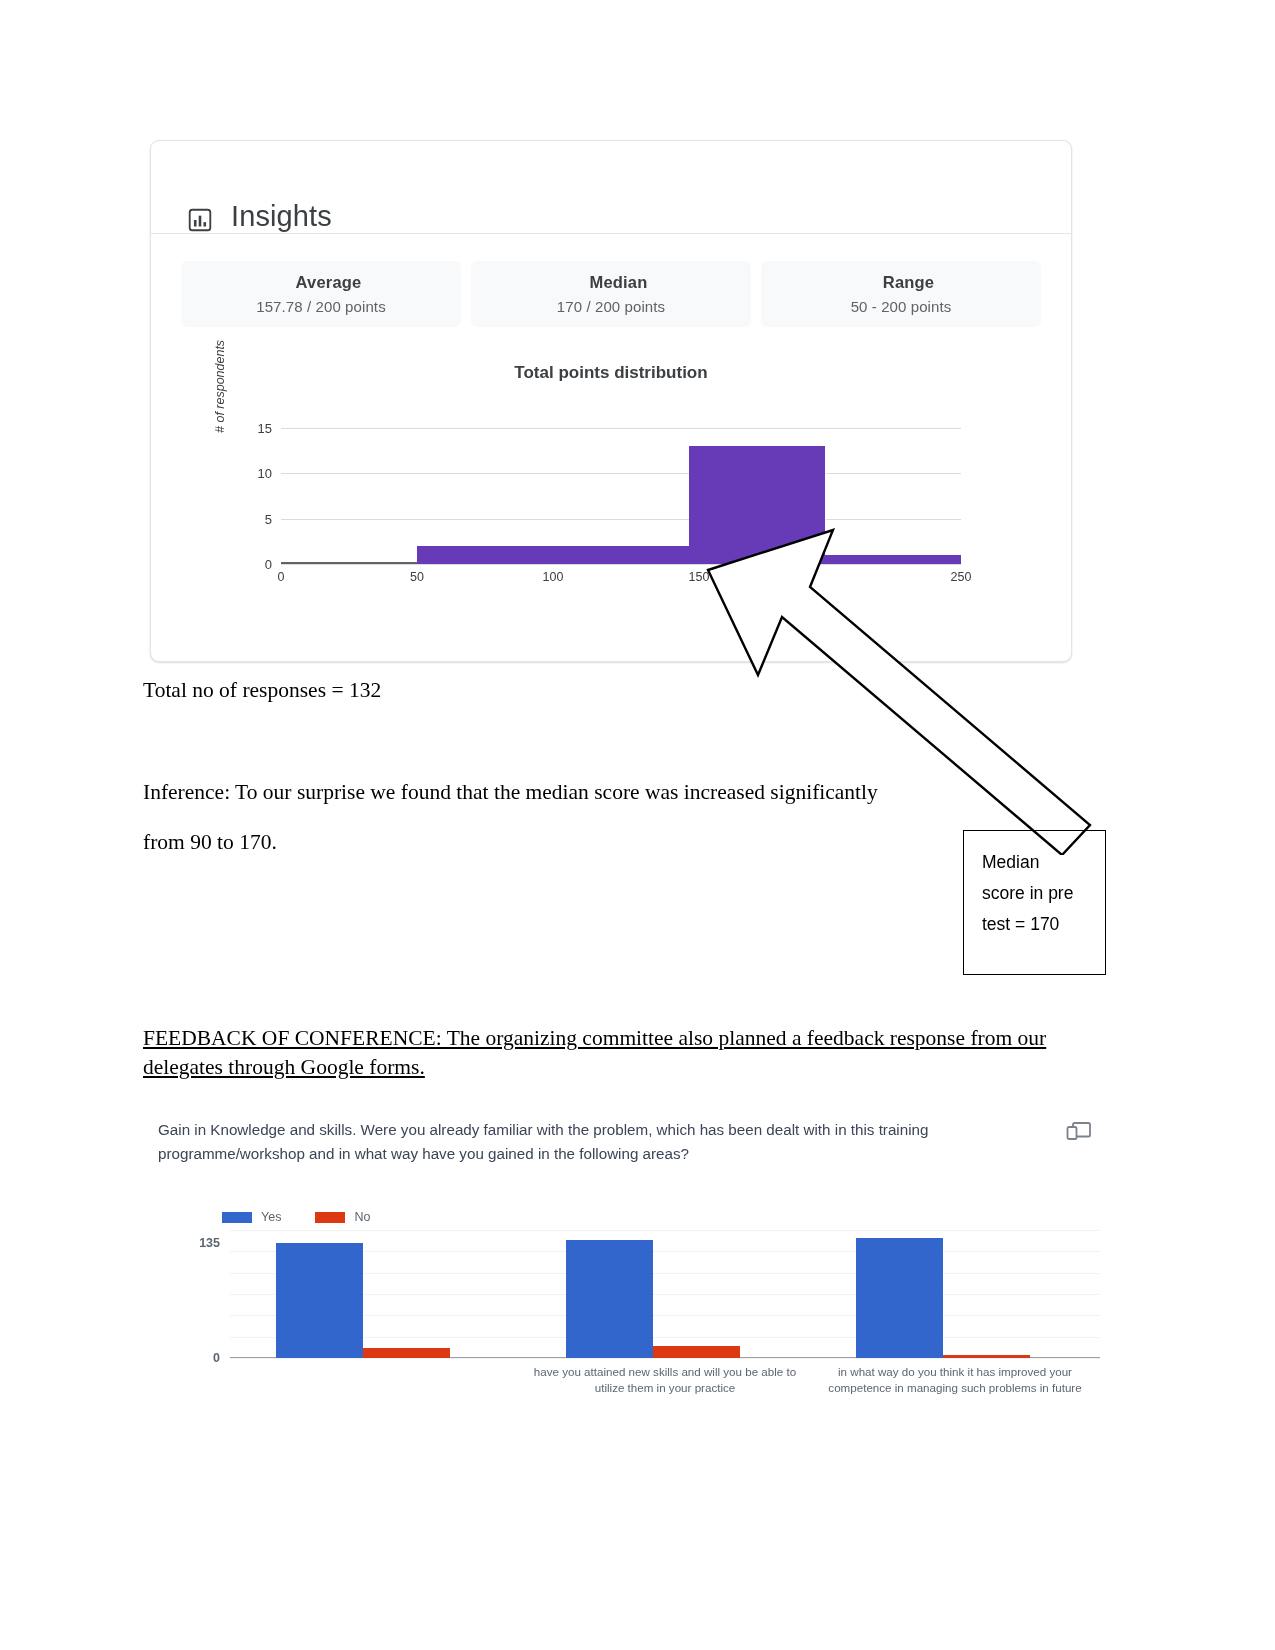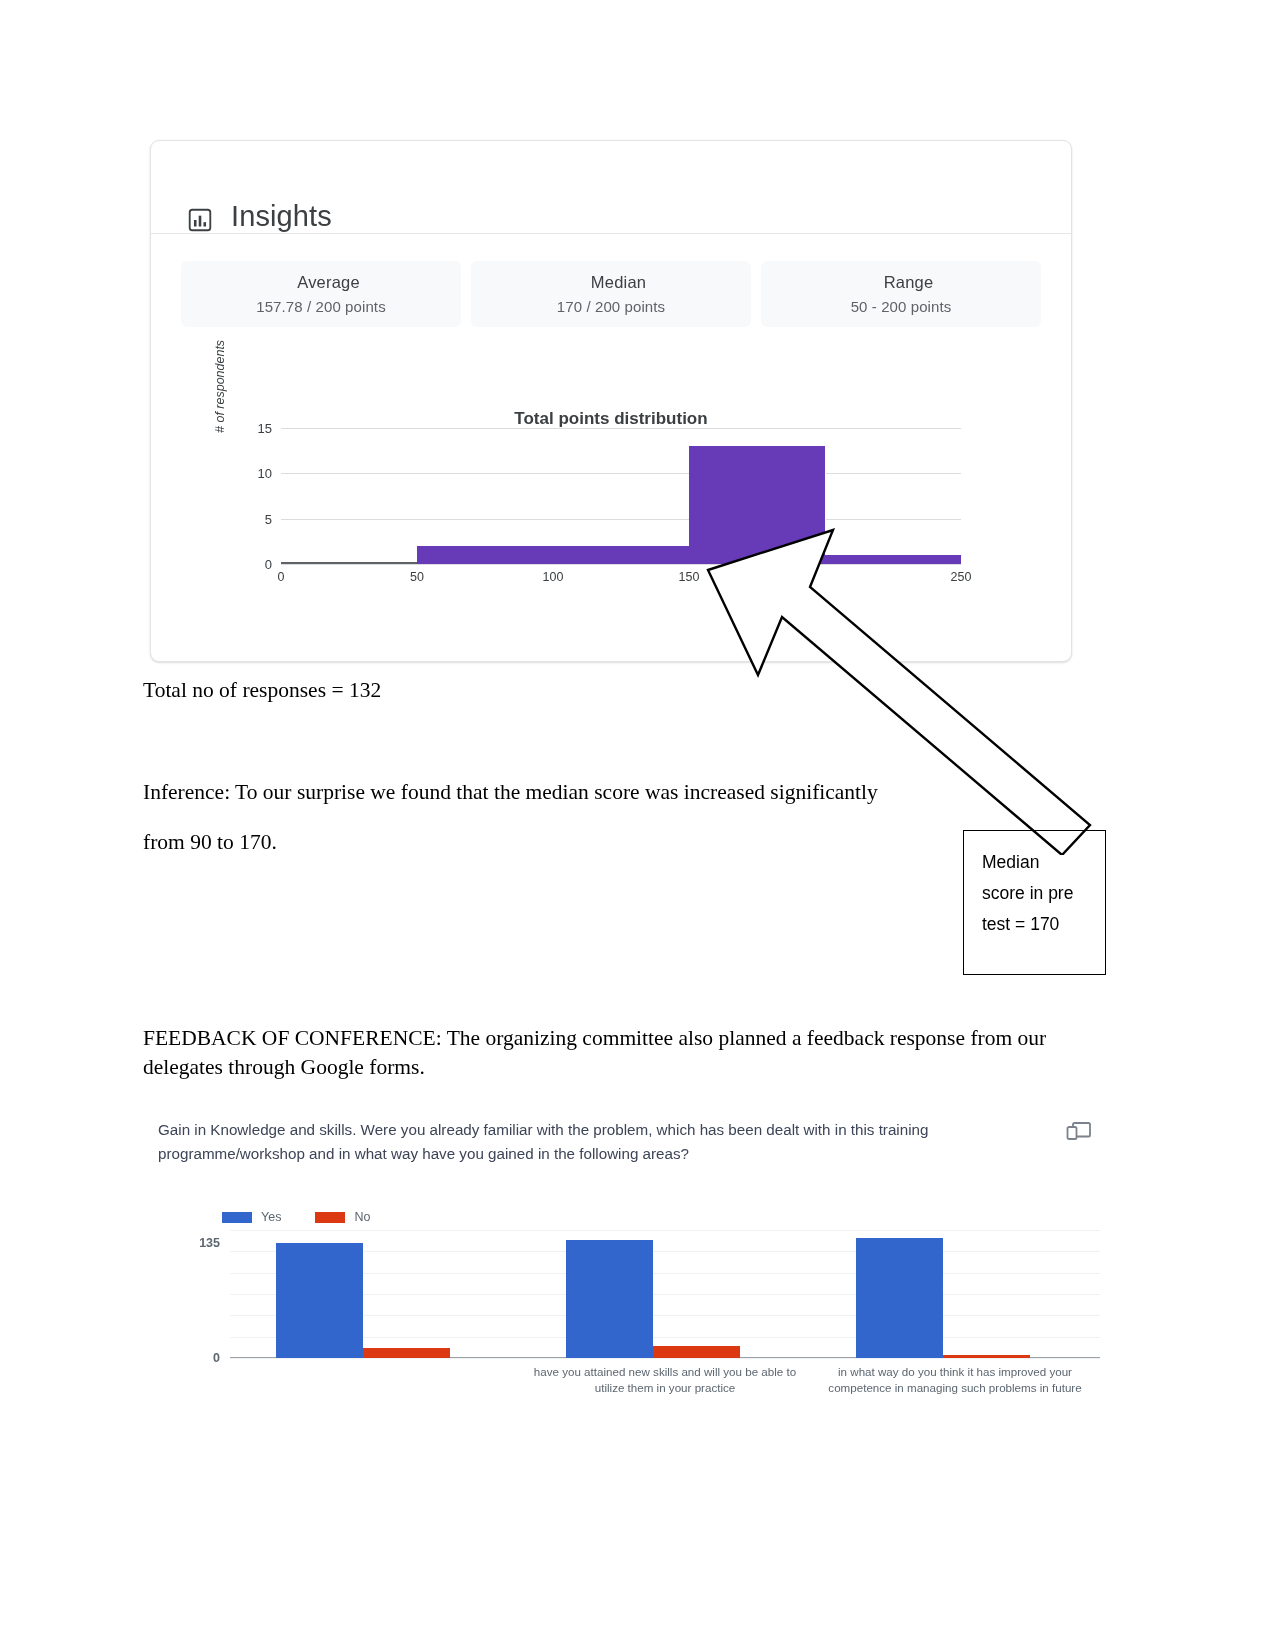--- a/index.html
+++ b/index.html
@@ -27,26 +27,26 @@
   .insights-title{font-size:29px;color:#3c4043;font-weight:400;letter-spacing:.1px;}
 
   .stats-row{
     position:absolute;top:120px;left:30px;right:30px;
     display:flex;gap:10px;
   }
   .stat-box{
     flex:1;background:#f8f9fa;border-radius:6px;height:66px;
     display:flex;flex-direction:column;align-items:center;justify-content:center;
   }
-  .stat-label{font-size:16.5px;font-weight:400;color:#3c4043;letter-spacing:.2px;margin-left:15px;}
+  .stat-label{font-size:16.5px;font-weight:700;color:#3c4043;letter-spacing:.2px;margin-left:15px;}
   .stat-value{font-size:15px;color:#5f6368;margin-top:6px;letter-spacing:.1px;}
 
   .chart-title{
     position:absolute;top:222px;left:0;right:0;text-align:center;
-    font-size:17px;font-weight:700;color:#3c4043;margin-top:46px;
+    font-size:17px;font-weight:700;color:#3c4043;
   }
 
   
   .hist-wrap{position:absolute;top:268px;left:0;width:920px;height:200px;}
   .hist-ylabel{
     position:absolute;left:62px;top:24px;
     font-size:12.5px;font-style:italic;color:#3c4043;
     transform:rotate(-90deg);transform-origin:left top;
     white-space:nowrap;
   }
@@ -80,21 +80,21 @@
   }
 
   
   .para{
     position:absolute;font-family:"Liberation Serif", serif;
     font-size:21.5px;color:#000;line-height:1.0;
   }
   .p-responses{left:143px;top:680px;}
   .p-inference1{left:143px;top:782px;}
   .p-inference2{left:143px;top:832px;}
-  .p-feedback{left:143px;top:1024px;width:930px;line-height:1.35;}
+  .p-feedback{left:143px;top:1024px;width:930px;line-height:1.35;text-decoration:underline;}
 
   
   .forms-block{
     position:absolute;left:150px;top:1110px;width:960px;height:320px;
     font-family:"Liberation Sans", sans-serif;
   }
   .forms-question{
     position:absolute;left:8px;top:8px;width:830px;
     font-size:15.2px;color:#3c4457;line-height:1.55;font-weight:400;
   }
@@ -167,21 +167,21 @@
           <div class="ytick" style="top: 54.375px;">10</div>
           <div class="gridline" style="top: 9.0625px;"></div>
           <div class="ytick" style="top: 9.0625px;">15</div>
           <div class="hbar" style="left: 136px; width: 136px; height: 18.125px;"></div>
           <div class="hbar" style="left: 272px; width: 136px; height: 18.125px;"></div>
           <div class="hbar" style="left: 408px; width: 136px; height: 117.812px;"></div>
           <div class="hbar" style="left: 544px; width: 136px; height: 9.0625px;"></div>
           <div class="xtick" style="left: 0px;">0</div>
           <div class="xtick" style="left: 136px;">50</div>
           <div class="xtick" style="left: 272px;">100</div>
-          <div class="xtick" style="left: 408px; text-align: center;">150</div>
+          <div class="xtick" style="left: 418px; text-align: center;">150</div>
           <div class="xtick" style="left: 680px;">250</div>
         </div>
     </div>
   </div>
 
   <svg class="arrow-svg" width="420" height="330" viewBox="0 0 420 330">
     <polygon points="18,45 143,5 120,62 400,300 372,330 92,92 68,150" fill="#ffffff" stroke="#000000" stroke-width="2.4" stroke-linejoin="miter"></polygon>
   </svg>
 
   <div class="callout">

